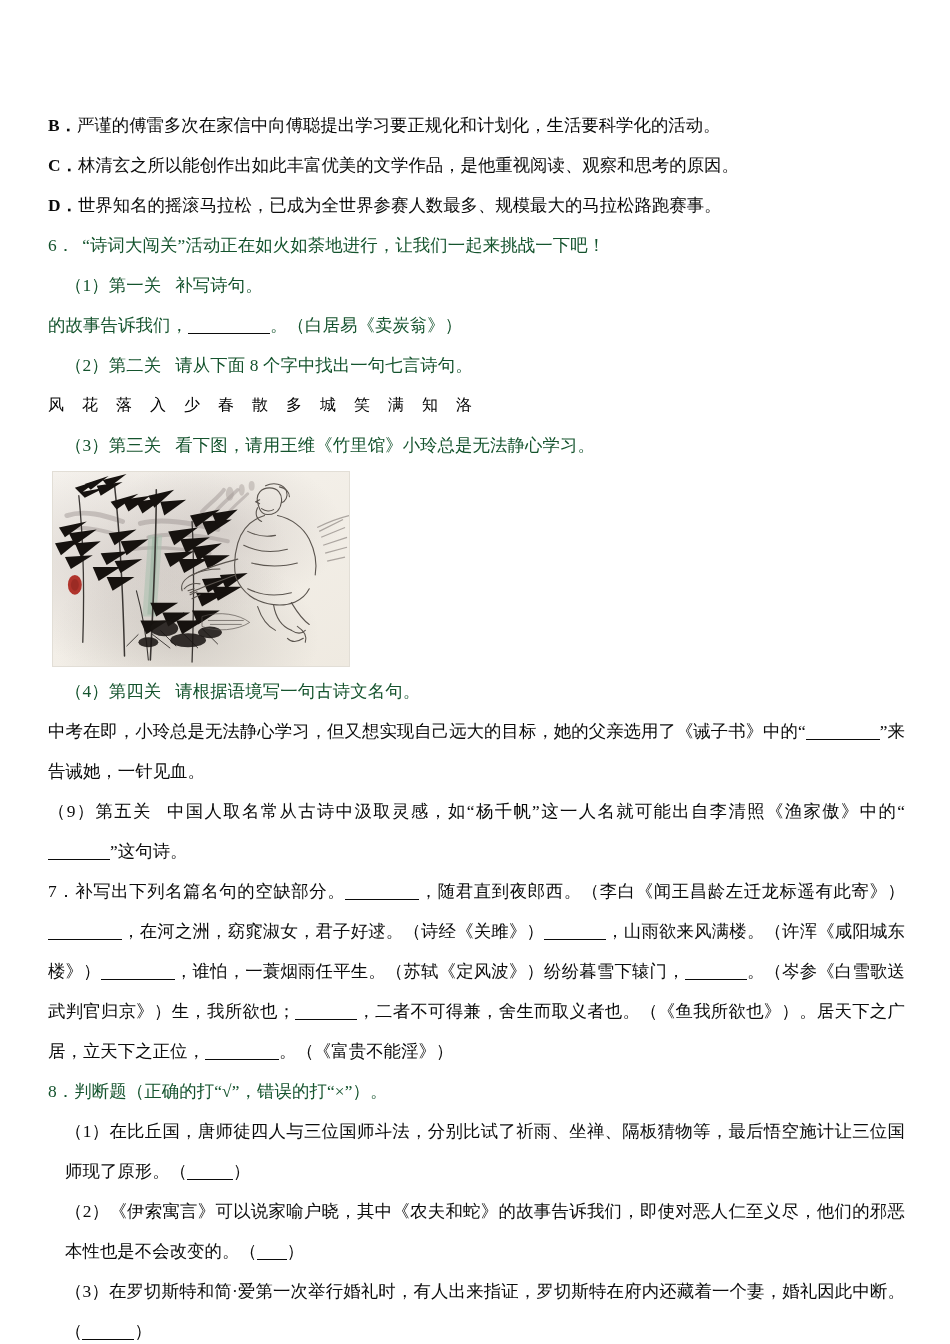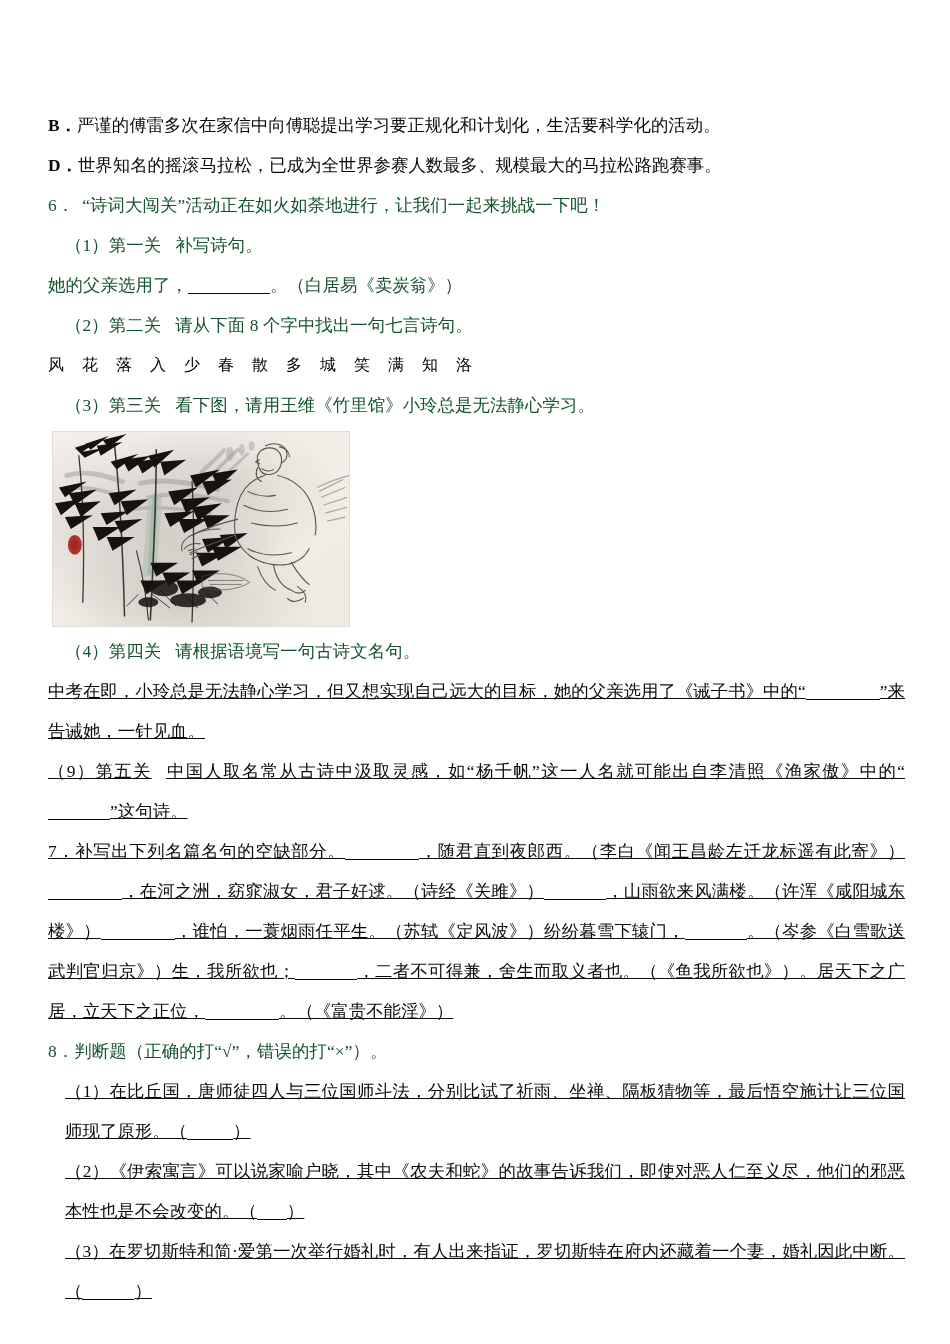--- a/index.html
+++ b/index.html
@@ -35,21 +35,20 @@
     white-space: nowrap;
     color: #14532d;
   }
   .para {
     font-size: 17.4px;
     line-height: 40px;
     letter-spacing: 0.05px;
     text-align: justify;
     text-justify: inter-character;
     color: #0b0b0b;
-    text-decoration: underline;
   }
   .opt {
     font-size: 17.4px;
     line-height: 40px;
     white-space: nowrap;
     color: #0b0b0b;
   }
   .opt .lbl {
     font-weight: 700;
     font-family: "Liberation Serif", "DejaVu Serif", serif;
@@ -104,32 +103,35 @@
 </style>
 </head>
 <body>
 
 <div class="page">
 
   <div class="opt">
     <span class="lbl">B．</span><span>严谨的傅雷多次在家信中向傅聪提出学习要正规化和计划化，生活要科学化的活动。</span>
   </div>
   <div class="opt">
+    <span class="lbl">C．</span><span>林清玄之所以能创作出如此丰富优美的文学作品，是他重视阅读、观察和思考的原因。</span>
+  </div>
+  <div class="opt">
     <span class="lbl">D．</span><span>世界知名的摇滚马拉松，已成为全世界参赛人数最多、规模最大的马拉松路跑赛事。</span>
   </div>
 
   <div class="line">
     <span class="qnum">6．</span><span style="display:inline-block;width:8px"></span><span>“诗词大闯关”活动正在如火如荼地进行，让我们一起来挑战一下吧！</span>
   </div>
 
   <div class="line indent1">
     <span>（1）第一关</span><span style="display:inline-block;width:14px"></span><span>补写诗句。</span>
   </div>
   <div class="line">
-    <span>她的父亲选用了，</span><span class="blank b-xl"></span><span>。（白居易《卖炭翁》）</span>
+    <span>的故事告诉我们，</span><span class="blank b-xl"></span><span>。（白居易《卖炭翁》）</span>
   </div>
 
   <div class="line indent1">
     <span>（2）第二关</span><span style="display:inline-block;width:14px"></span><span>请从下面 8 个字中找出一句七言诗句。</span>
   </div>
   <div class="charrow" id="charpool"><span class="ch">风</span><span class="ch">花</span><span class="ch">落</span><span class="ch">入</span><span class="ch">少</span><span class="ch">春</span><span class="ch">散</span><span class="ch">多</span><span class="ch">城</span><span class="ch">笑</span><span class="ch">满</span><span class="ch">知</span><span class="ch">洛</span></div>
 
   <div class="line indent1">
     <span>（3）第三关</span><span style="display:inline-block;width:14px"></span><span>看下图，请用王维《竹里馆》小玲总是无法静心学习。</span>
   </div>

